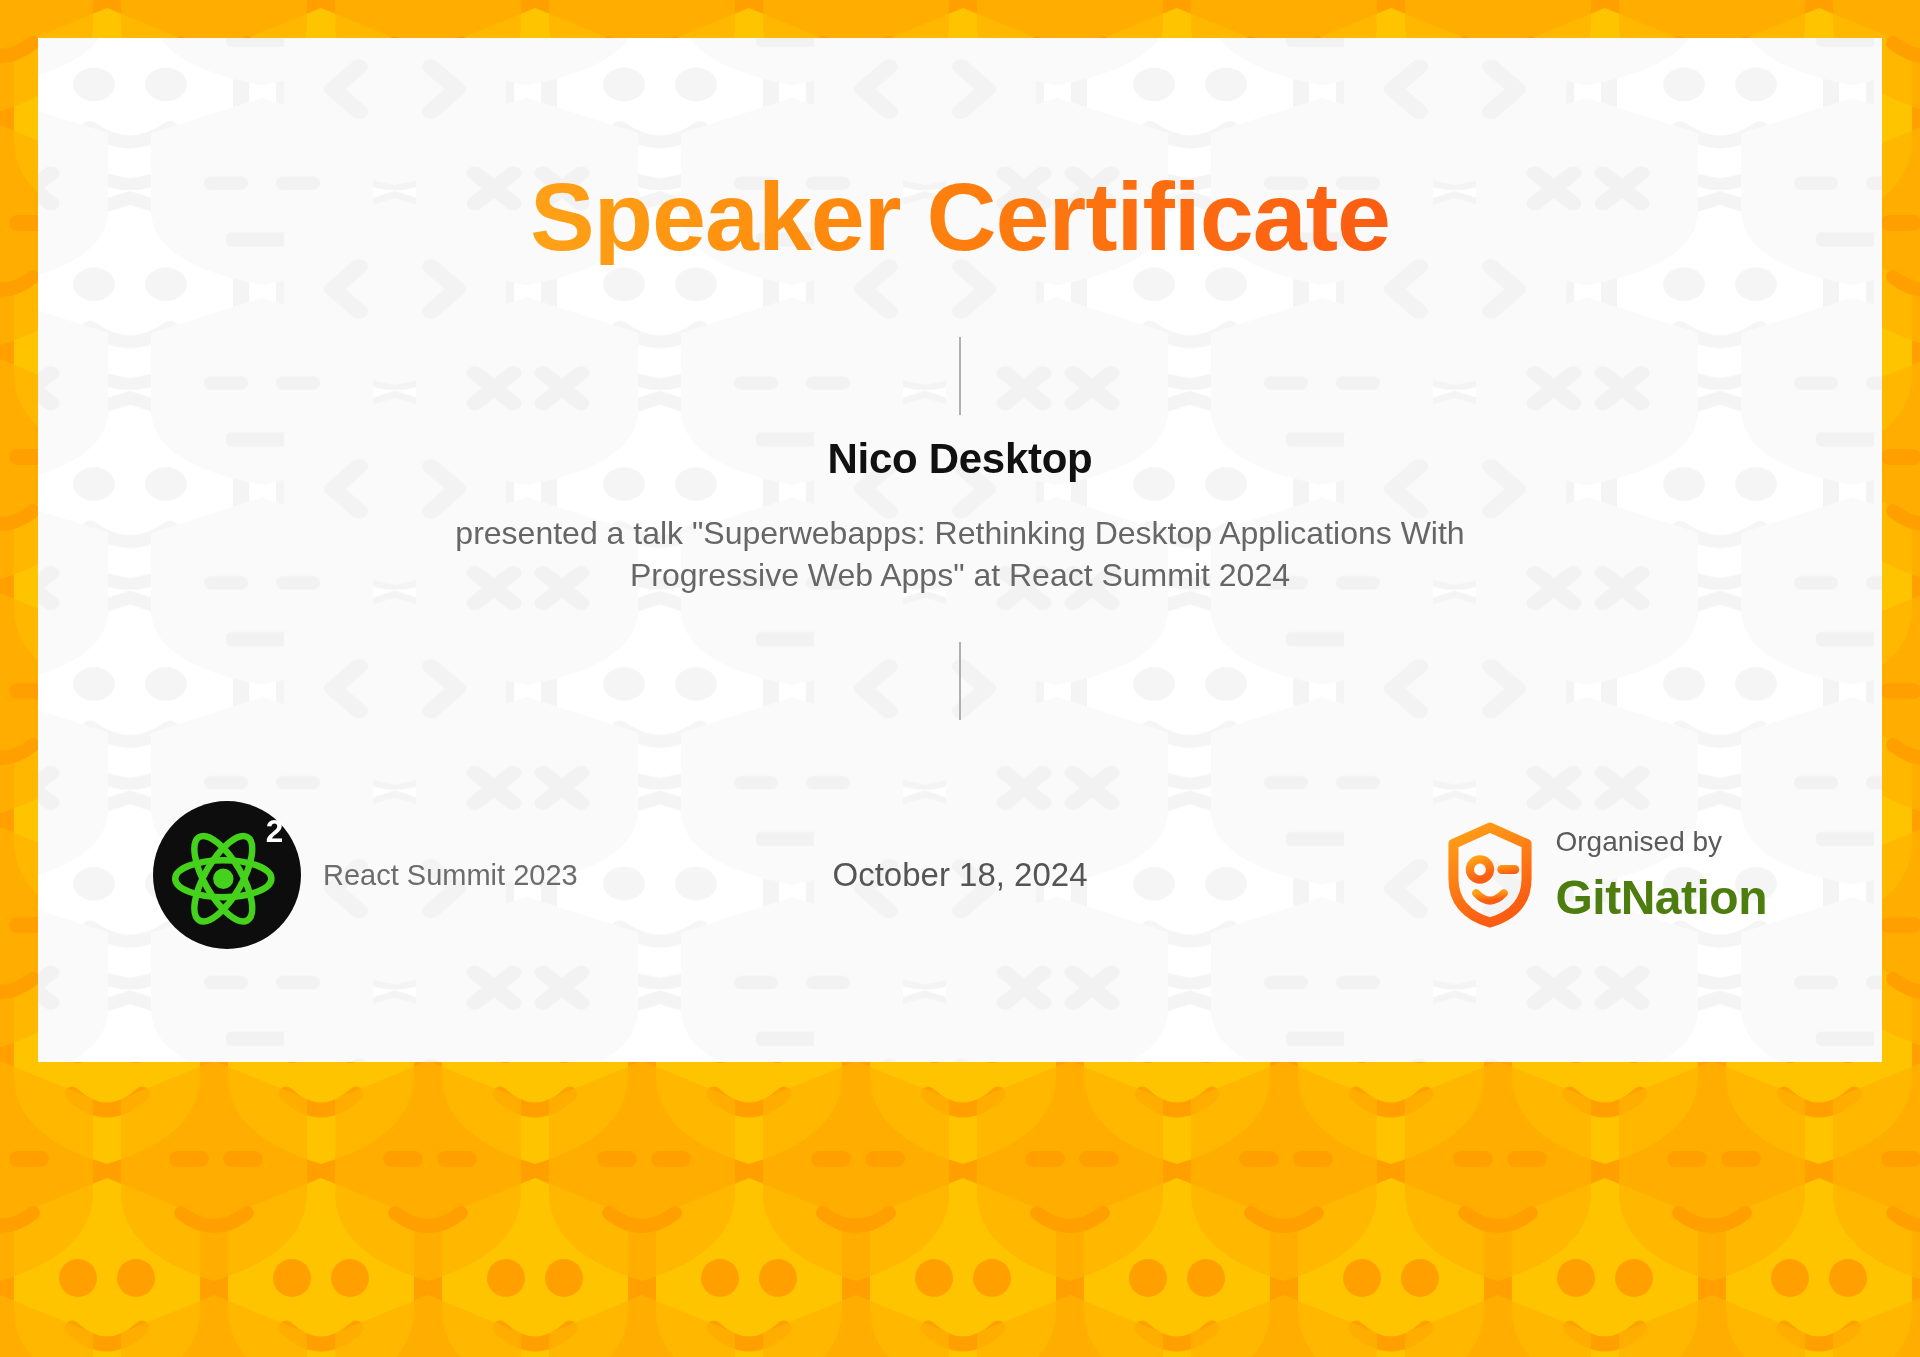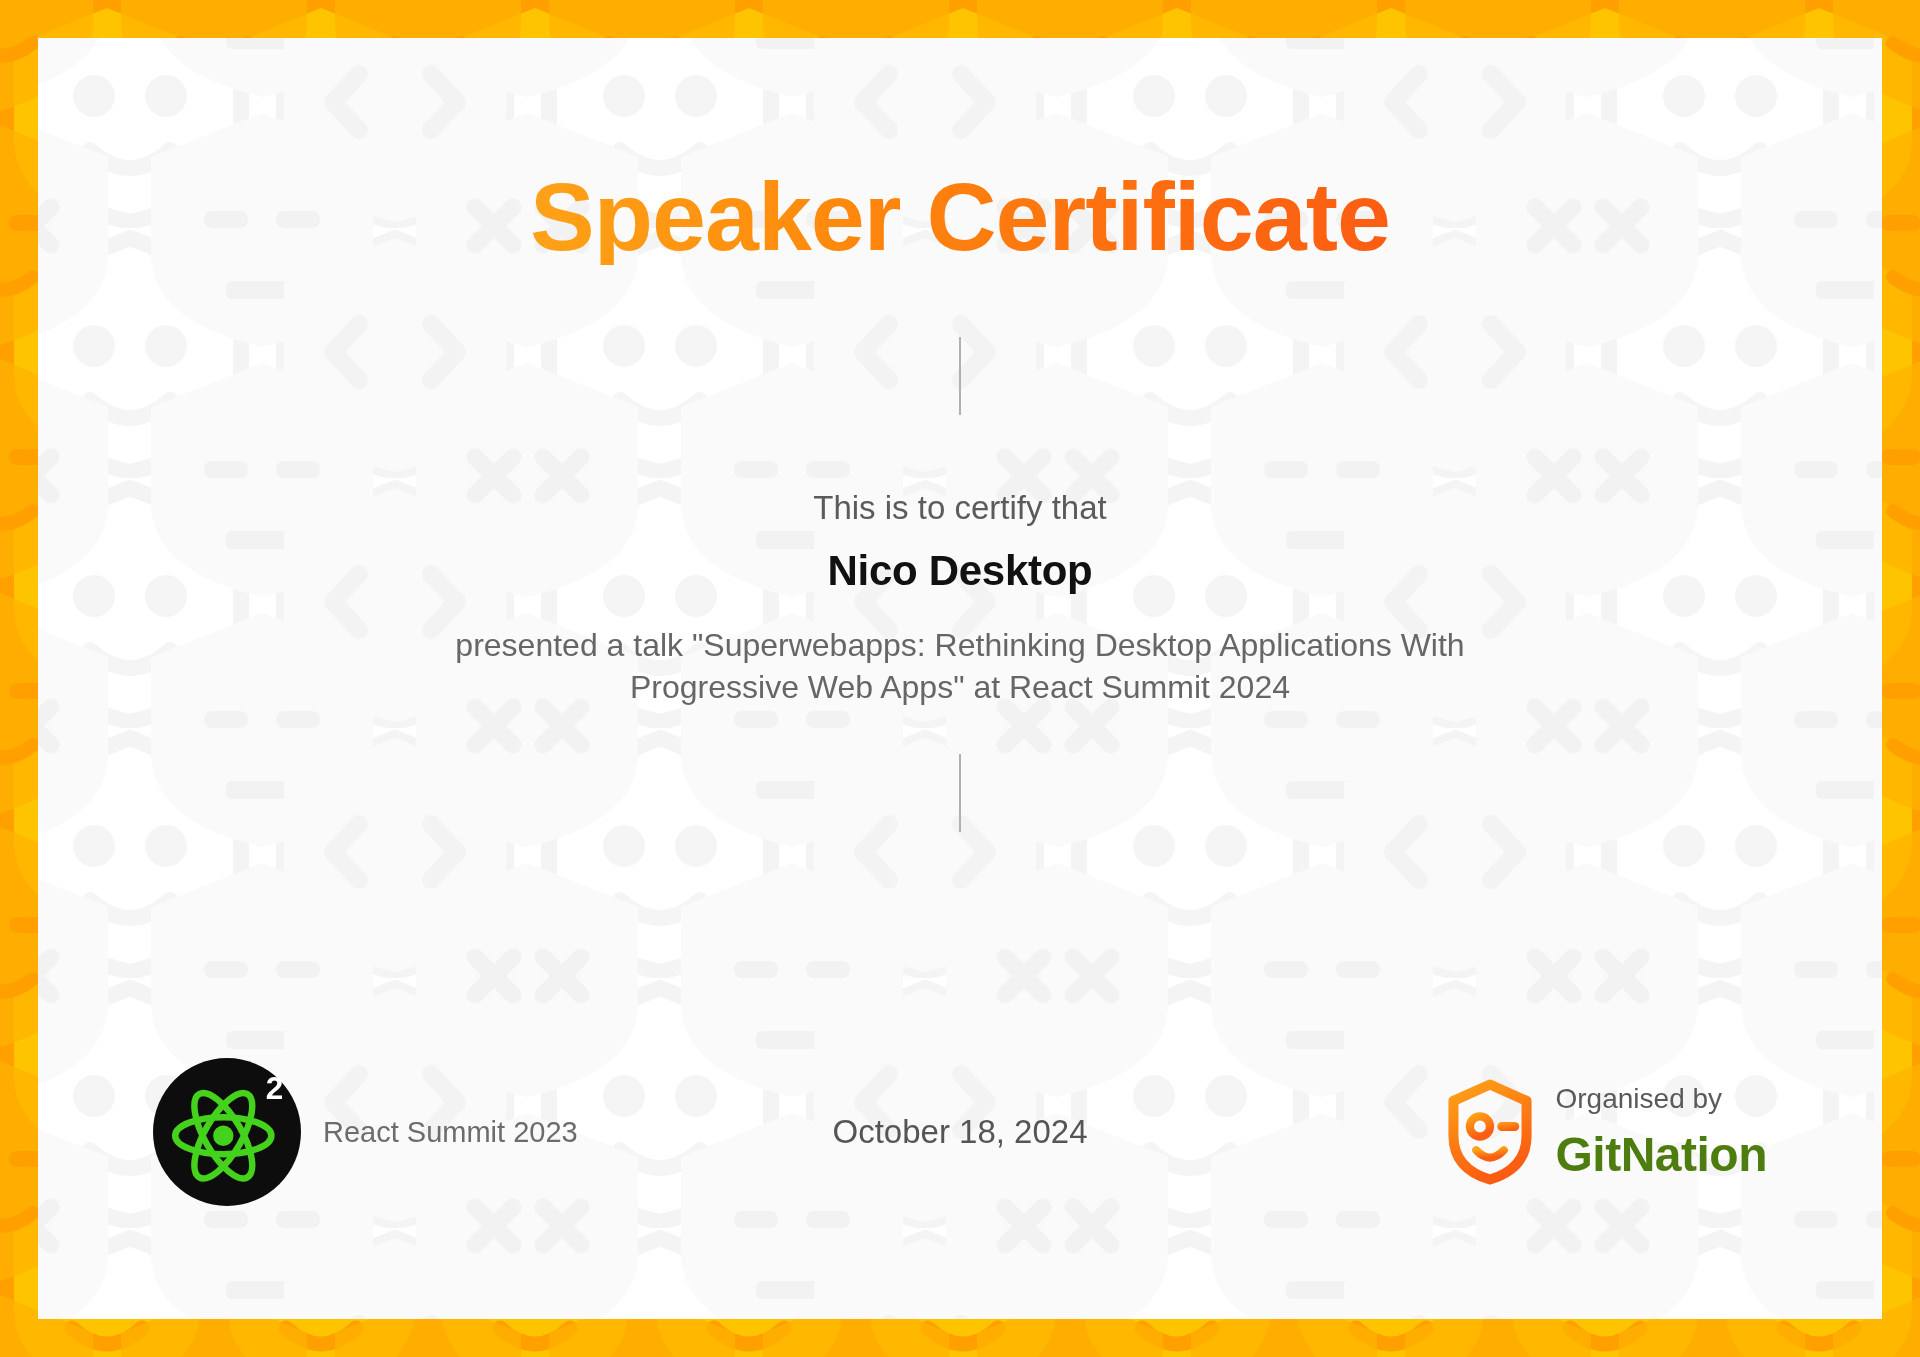--- a/index.html
+++ b/index.html
@@ -21,21 +21,21 @@
   .border-pattern {
     position:absolute; inset:0;
     opacity:1;
   }
   .border-pattern svg { width:100%; height:100%; display:block; }
 
   
   .card {
     position:absolute;
     left:38px; top:38px;
-    width:1844px; height:1281px;
+    width:1844px; height:1024px;
     background:#ffffff;
     overflow:hidden;
   }
   .watermark {
     position:absolute; inset:0;
     pointer-events:none;
   }
   .watermark svg { width:100%; height:100%; display:block; }
 
   .card-content {
@@ -199,21 +199,20 @@
         <rect width="1844" height="1281" fill="url(#wmC)"></rect>
         <rect width="1844" height="1281" fill="url(#wmD)"></rect>
       </svg>
     </div>
 
     <div class="card-content">
       <h1 class="title">Speaker Certificate</h1>
 
       <div class="divider top"></div>
 
-      <div class="certify-line">This is to certify that</div>
 
       <div class="recipient-name">Nico Desktop</div>
 
       <div class="talk-description">presented a talk "Superwebapps: Rethinking Desktop Applications With Progressive Web Apps" at React Summit 2024</div>
 
       <div class="divider bottom"></div>
     </div>
 
     <div class="footer">
 

